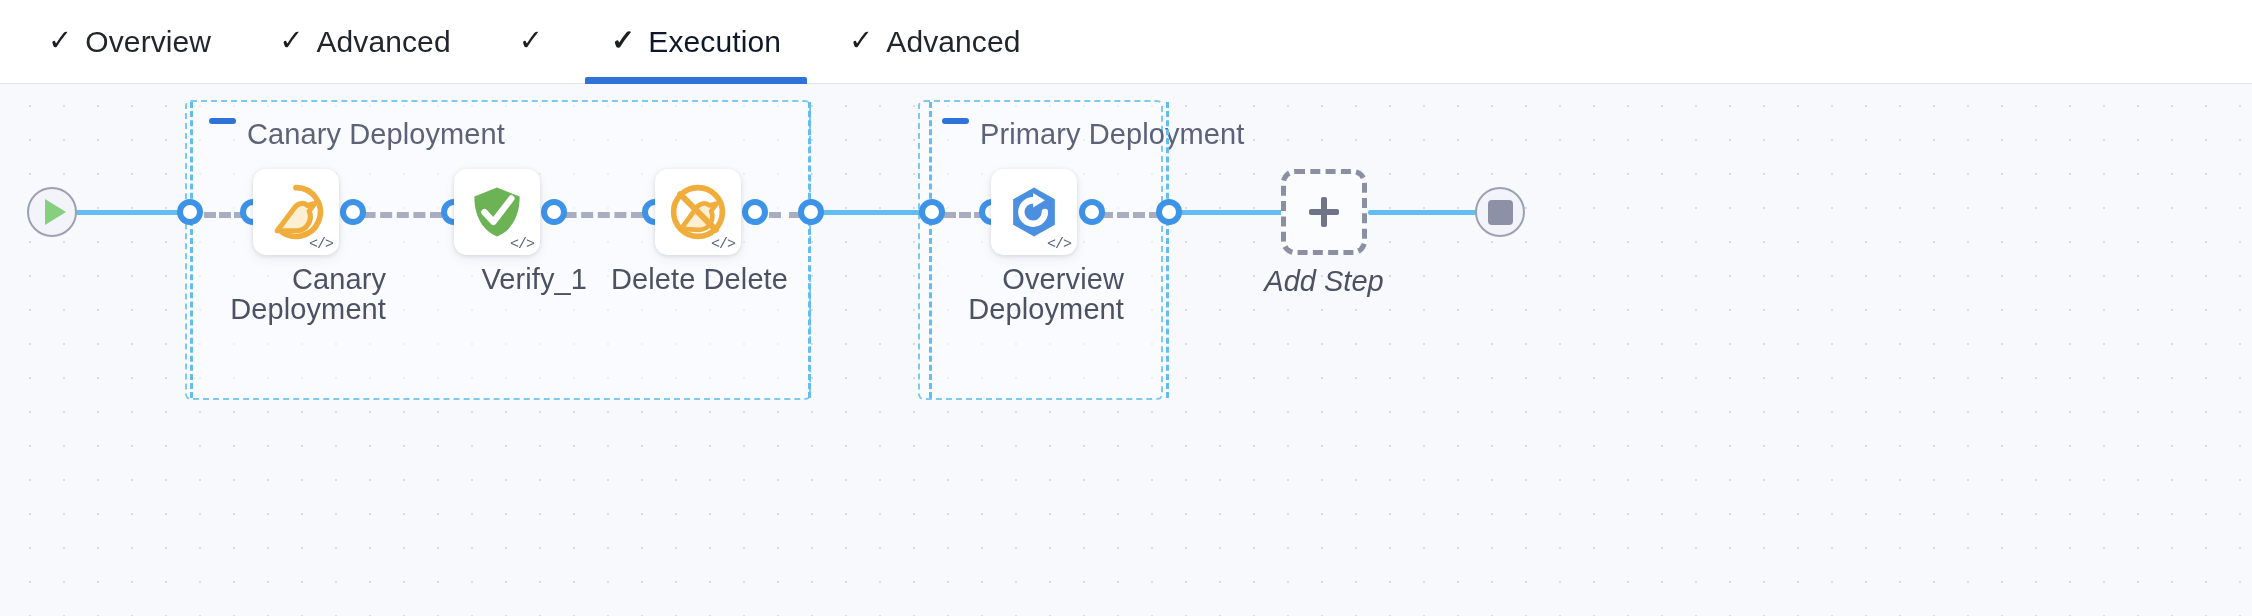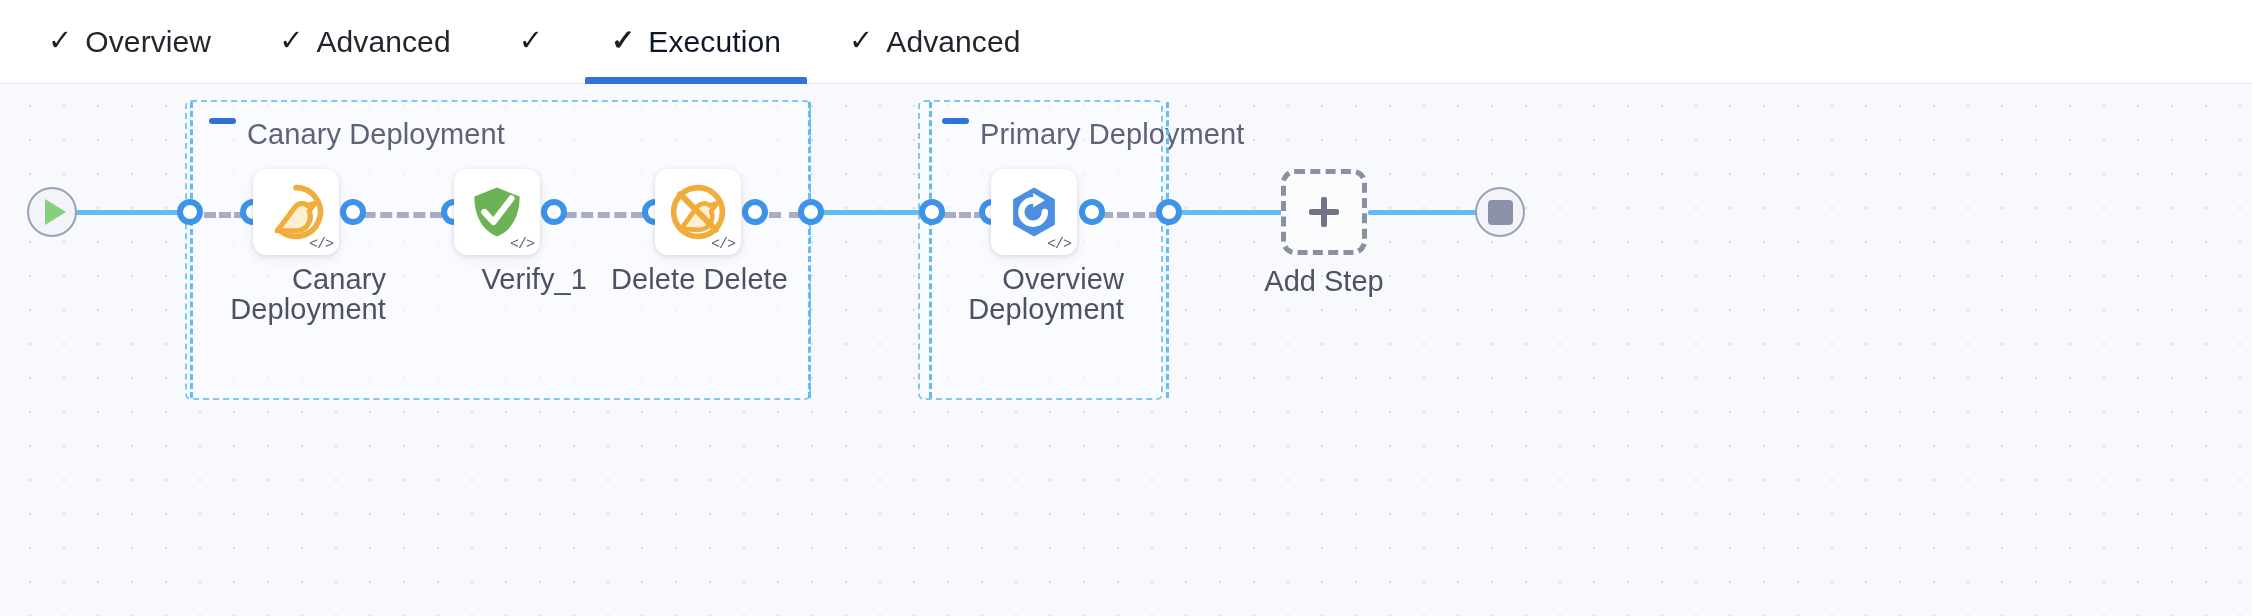--- a/index.html
+++ b/index.html
@@ -155,20 +155,21 @@
     content: ""; position: absolute; background: #6f7489; border-radius: 2px;
   }
   .addstep-box .plus::before { left: 0; top: 12px; width: 30px; height: 6px; }
   .addstep-box .plus::after { top: 0; left: 12px; width: 6px; height: 30px; }
   .addstep-label {
     position: absolute; top: 96px; left: 50%;
     transform: translateX(-50%);
     width: 200px; text-align: center;
     font-size: 29px; color: #4c5164;
     white-space: nowrap;
+    font-style: italic;
   }
 
   
   .terminal {
     position: absolute;
     width: 50px; height: 50px;
     border-radius: 50%;
     background: #f2f4f9;
     border: 2.5px solid #9ba0b4;
     display: flex; align-items: center; justify-content: center;

